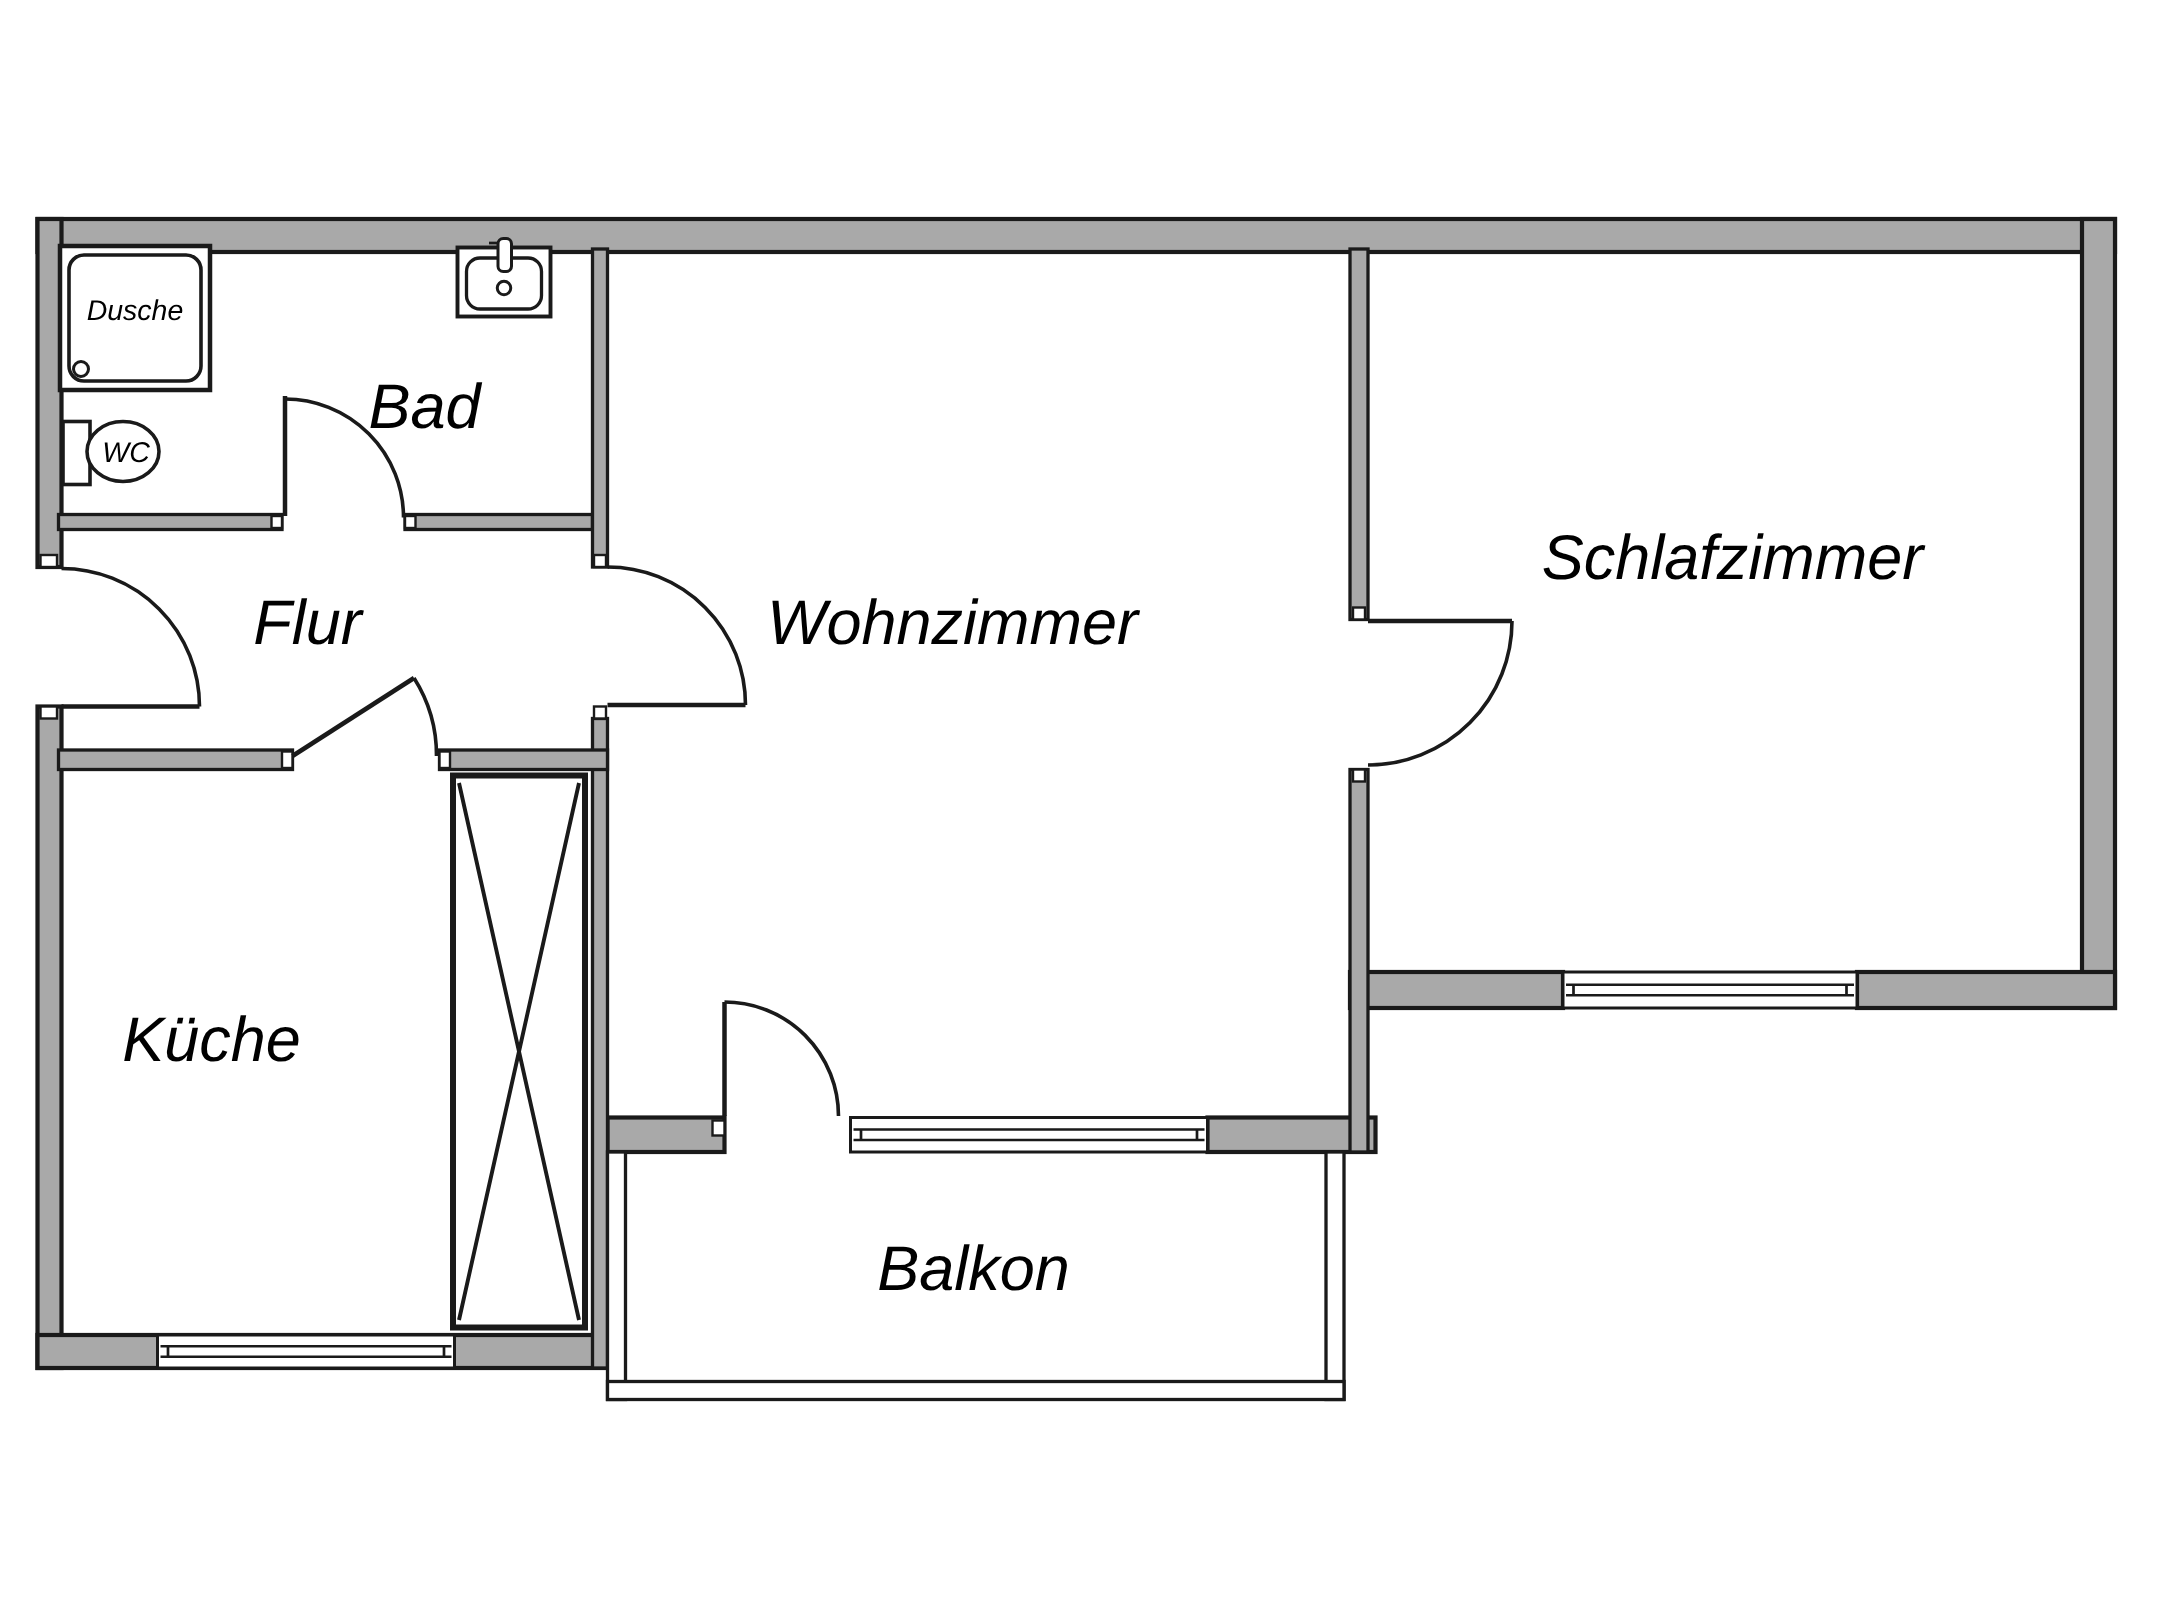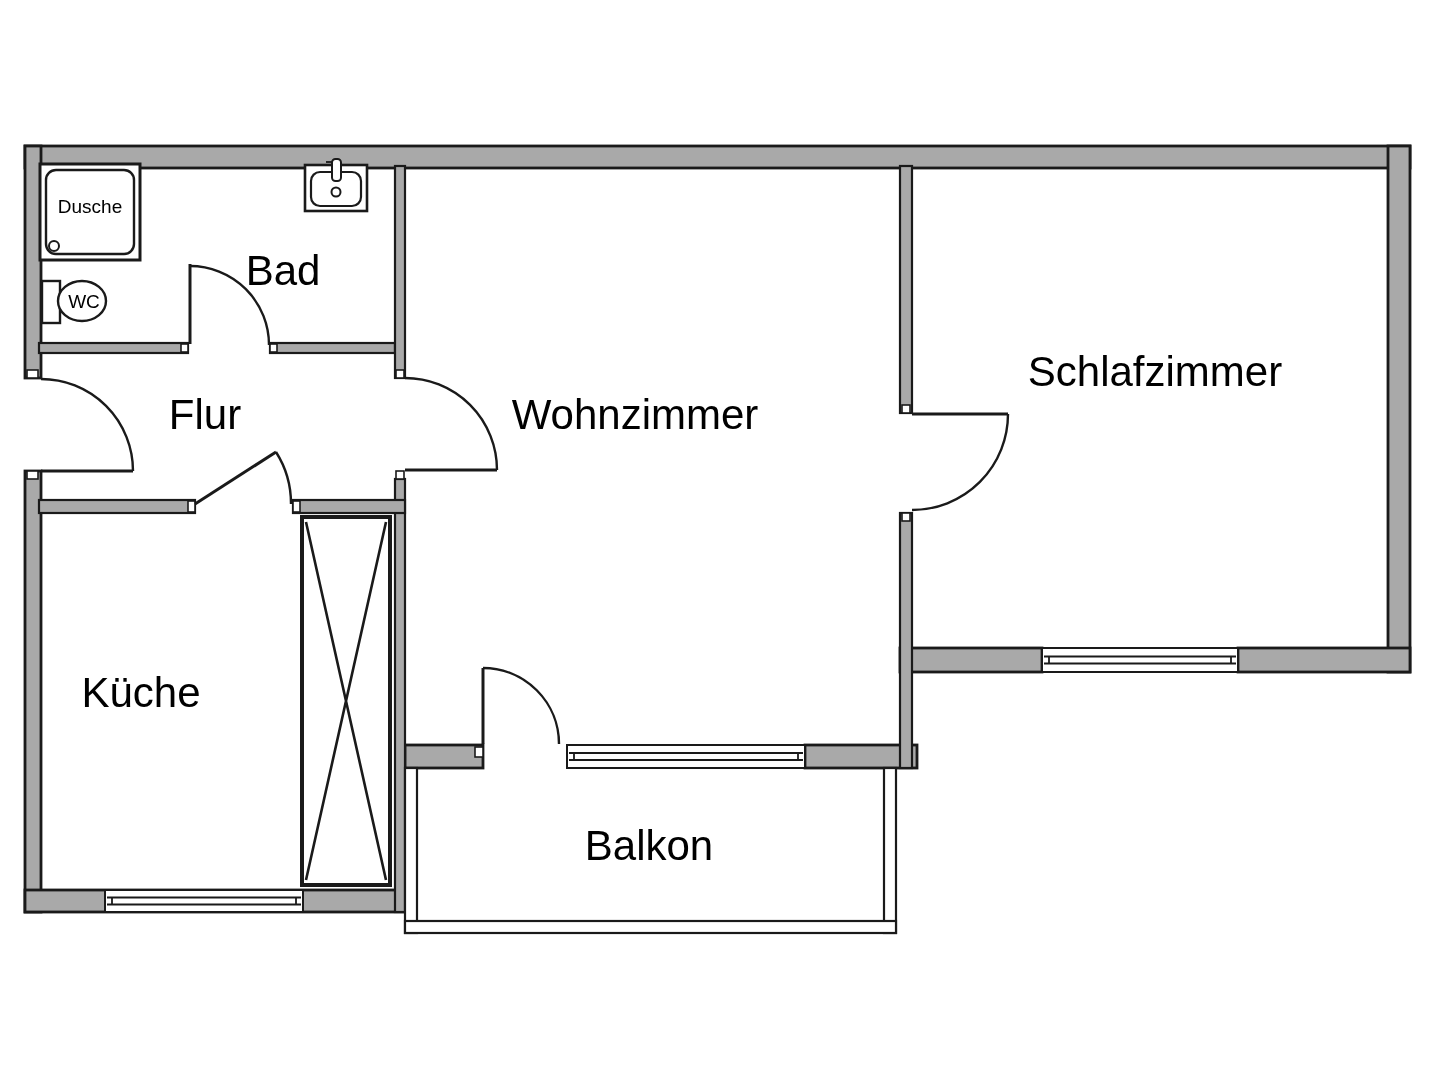--- a/index.html
+++ b/index.html
@@ -2,21 +2,21 @@
 <html style="--wall_fill: #a9a9a9; --outline: #1a1a1a; --background: #ffffff; --fixture_fill: #ffffff;"><head>
 <meta charset="utf-8">
 <style>
   :root{
     --wall_fill:#a9a9a9;
     --outline:#1a1a1a;
     --background:#ffffff;
     --fixture_fill:#ffffff;
   }
   html,body{margin:0;padding:0;background:var(--background);}
-  .stage{width:1348px;height:1081px;position:relative;background:var(--background);}
+  .stage{width:1348px;height:1081px;position:relative;background:var(--background);font-style:italic;}
   svg{display:block;}
   .wall{fill:var(--wall_fill);stroke:var(--outline);stroke-width:2.8;}
   .iwall{fill:var(--wall_fill);stroke:var(--outline);stroke-width:2.2;}
   .rail{fill:var(--fixture_fill);stroke:var(--outline);stroke-width:2.2;}
   .winbox{fill:var(--fixture_fill);stroke:var(--outline);stroke-width:2;}
   .winline{stroke:var(--outline);stroke-width:1.8;fill:none;}
   .jamb{fill:var(--fixture_fill);stroke:var(--outline);stroke-width:1.6;}
   .door{fill:none;stroke:var(--outline);stroke-width:2.4;}
   .leaf{fill:none;stroke:var(--outline);stroke-width:3;}
   .fix{fill:var(--fixture_fill);stroke:var(--outline);}

